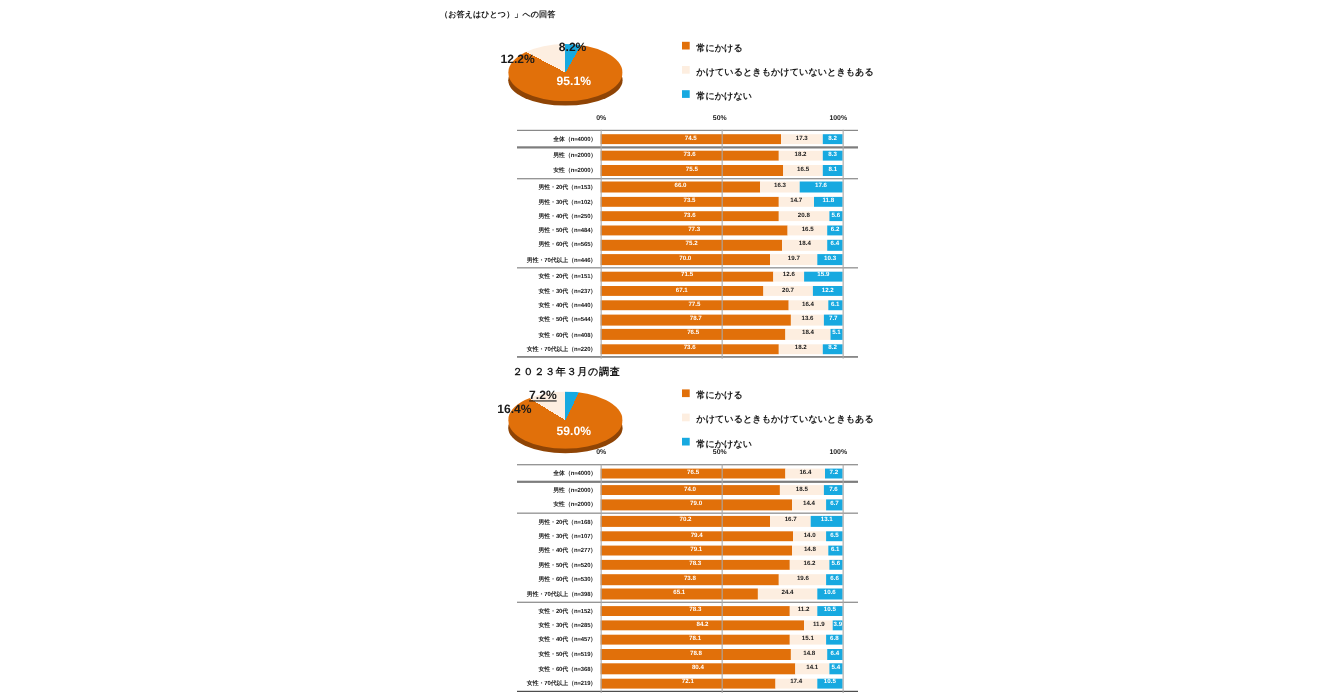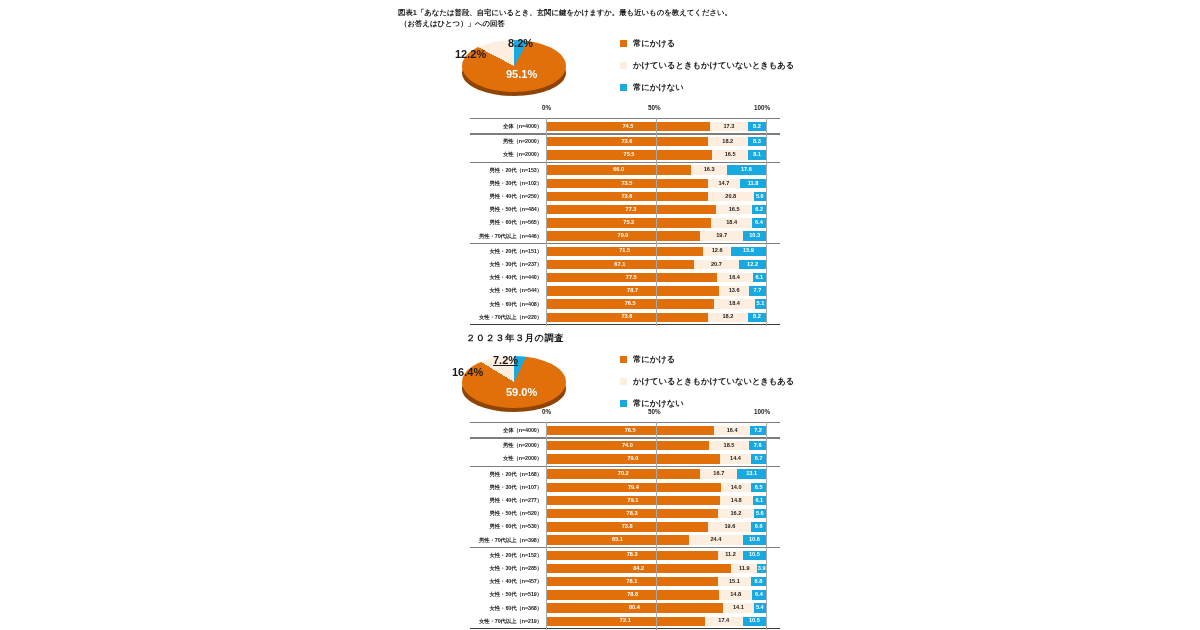--- a/index.html
+++ b/index.html
@@ -38,21 +38,21 @@
     overflow:hidden;
   }
   .pie-top .slice { position:absolute; inset:0; }
 
   .pie-lbl { position:absolute; font-weight:700; color:#1a1a1a; white-space:nowrap;}
   .pie-lbl.main { font-size: 11px; color:#ffffff; }
   .pie-lbl.mid  { font-size: 11px; }
   .pie-lbl.small{ font-size: 11px; }
 
   .legend { position:absolute; left: 152px; top: 2px; }
-  .legend-row { display:flex; align-items:center; margin-bottom: 11px; padding-left: 20px; }
+  .legend-row { display:flex; align-items:flex-start; margin-bottom: 11px; padding-left: 20px; }
   .legend-sw { width: 7px; height: 7px; margin-right: 6px; flex:0 0 auto; }
   .legend-tx { font-size: 8.3px; color:#1a1a1a; font-weight:700; white-space:nowrap; }
 
   
   .sec-head {
     position:absolute; left: 466px; top: 332px;
     font-size: 9.2px; font-weight:700; color:#1a1a1a; letter-spacing: .6px;
   }
 
   
@@ -104,21 +104,20 @@
   .bot-rule::after{
     content:""; position:absolute; left:0; top:0; width:310px; height:1.4px; background:#3a3a3a;
   }
 </style>
 </head>
 <body>
 
 <div class="page">
 
   <div class="title-block">
-    <div>図表1「あなたは普段、自宅にいるとき、玄関に鍵をかけますか。最も近いものを教えてください。</div>
     <div class="title-line2">（お答えはひとつ）」への回答</div>
   </div>
 
   <div class="pie-wrap first">
     <div class="pie-stage">
       <div class="pie-3d">
         <div class="pie-side"></div>
         <div class="pie-top">
           <div class="slice" style="background: conic-gradient(from 0deg, #17A9E0 0deg 29.5deg, #E1700A 29.5deg 297.8deg, #FDEEE0 297.8deg 360deg);"></div>
         </div>
@@ -377,21 +376,21 @@
   <div class="pie-wrap second">
     <div class="pie-stage">
       <div class="pie-3d">
         <div class="pie-side"></div>
         <div class="pie-top">
           <div class="slice" style="background: conic-gradient(from 0deg, #17A9E0 0deg 25.9deg, #E1700A 25.9deg 301.3deg, #FDEEE0 301.3deg 360deg);"></div>
         </div>
       </div>
       <div class="pie-lbl main" style="left:58px; top:34px;">59.0%</div>
       <div class="pie-lbl mid" style="left:4px;  top:14px;">16.4%</div>
-      <div class="pie-lbl small" style="left:45px; top:2px;text-decoration:underline;">7.2%</div>
+      <div class="pie-lbl small" style="left:33px; top:2px;text-decoration:underline;">7.2%</div>
     </div>
 
     <div class="legend">
       <div class="legend-row">
         <span class="legend-sw" style="background:#E1700A"></span>
         <span class="legend-tx">常にかける</span>
       </div>
       <div class="legend-row">
         <span class="legend-sw" style="background:#FDEEE0"></span>
         <span class="legend-tx">かけているときもかけていないときもある</span>

